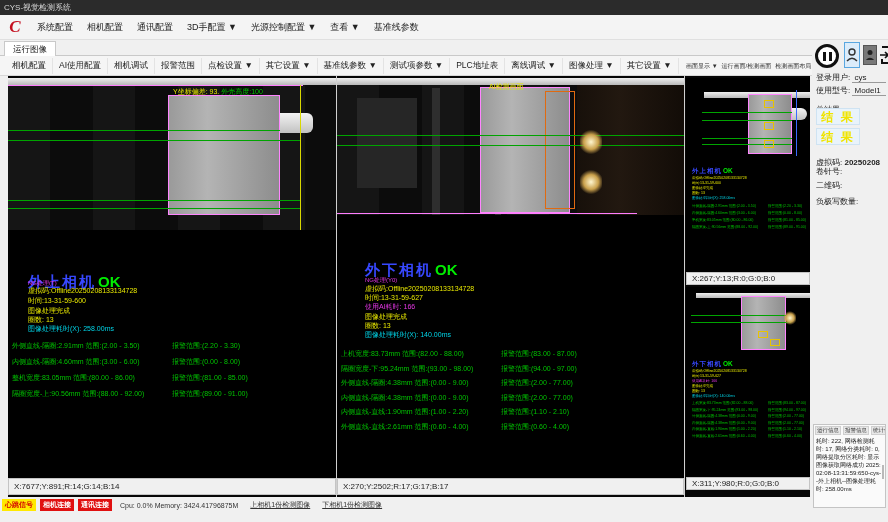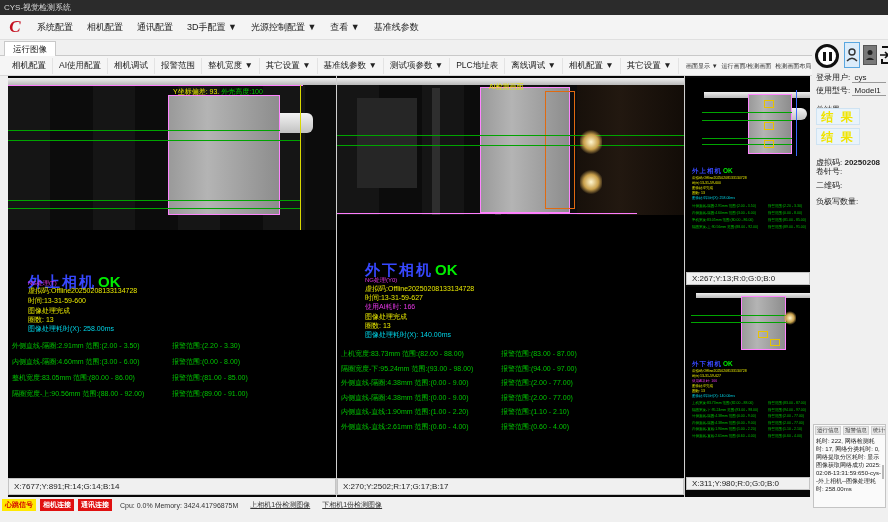--- a/index.html
+++ b/index.html
@@ -113,27 +113,27 @@
   <div id="tab-run">运行图像</div>
 </div>
 
 <div id="toolbar" class="abs">
   <div style="display:flex;">
 
   <div class="tool-item">相机配置</div>
       <div class="tool-item">AI使用配置</div>
       <div class="tool-item">相机调试</div>
       <div class="tool-item">报警范围</div>
-      <div class="tool-item">整机宽度 ▼</div>
+      <div class="tool-item">点检设置 ▼</div>
       <div class="tool-item">其它设置 ▼</div>
       <div class="tool-item">基准线参数 ▼</div>
       <div class="tool-item">测试项参数 ▼</div>
       <div class="tool-item">PLC地址表</div>
       <div class="tool-item">离线调试 ▼</div>
-      <div class="tool-item">相机配置 ▼</div>
+      <div class="tool-item">图像处理 ▼</div>
       <div class="tool-item">其它设置 ▼</div>
     </div>
 </div>
 
 <div id="disp-header" class="abs">
   <span class="hl">画面显示 ▼</span>
   <span class="hl">运行画面/检测画面</span>
   <span class="hl">检测画面布局</span>
 </div>
 

